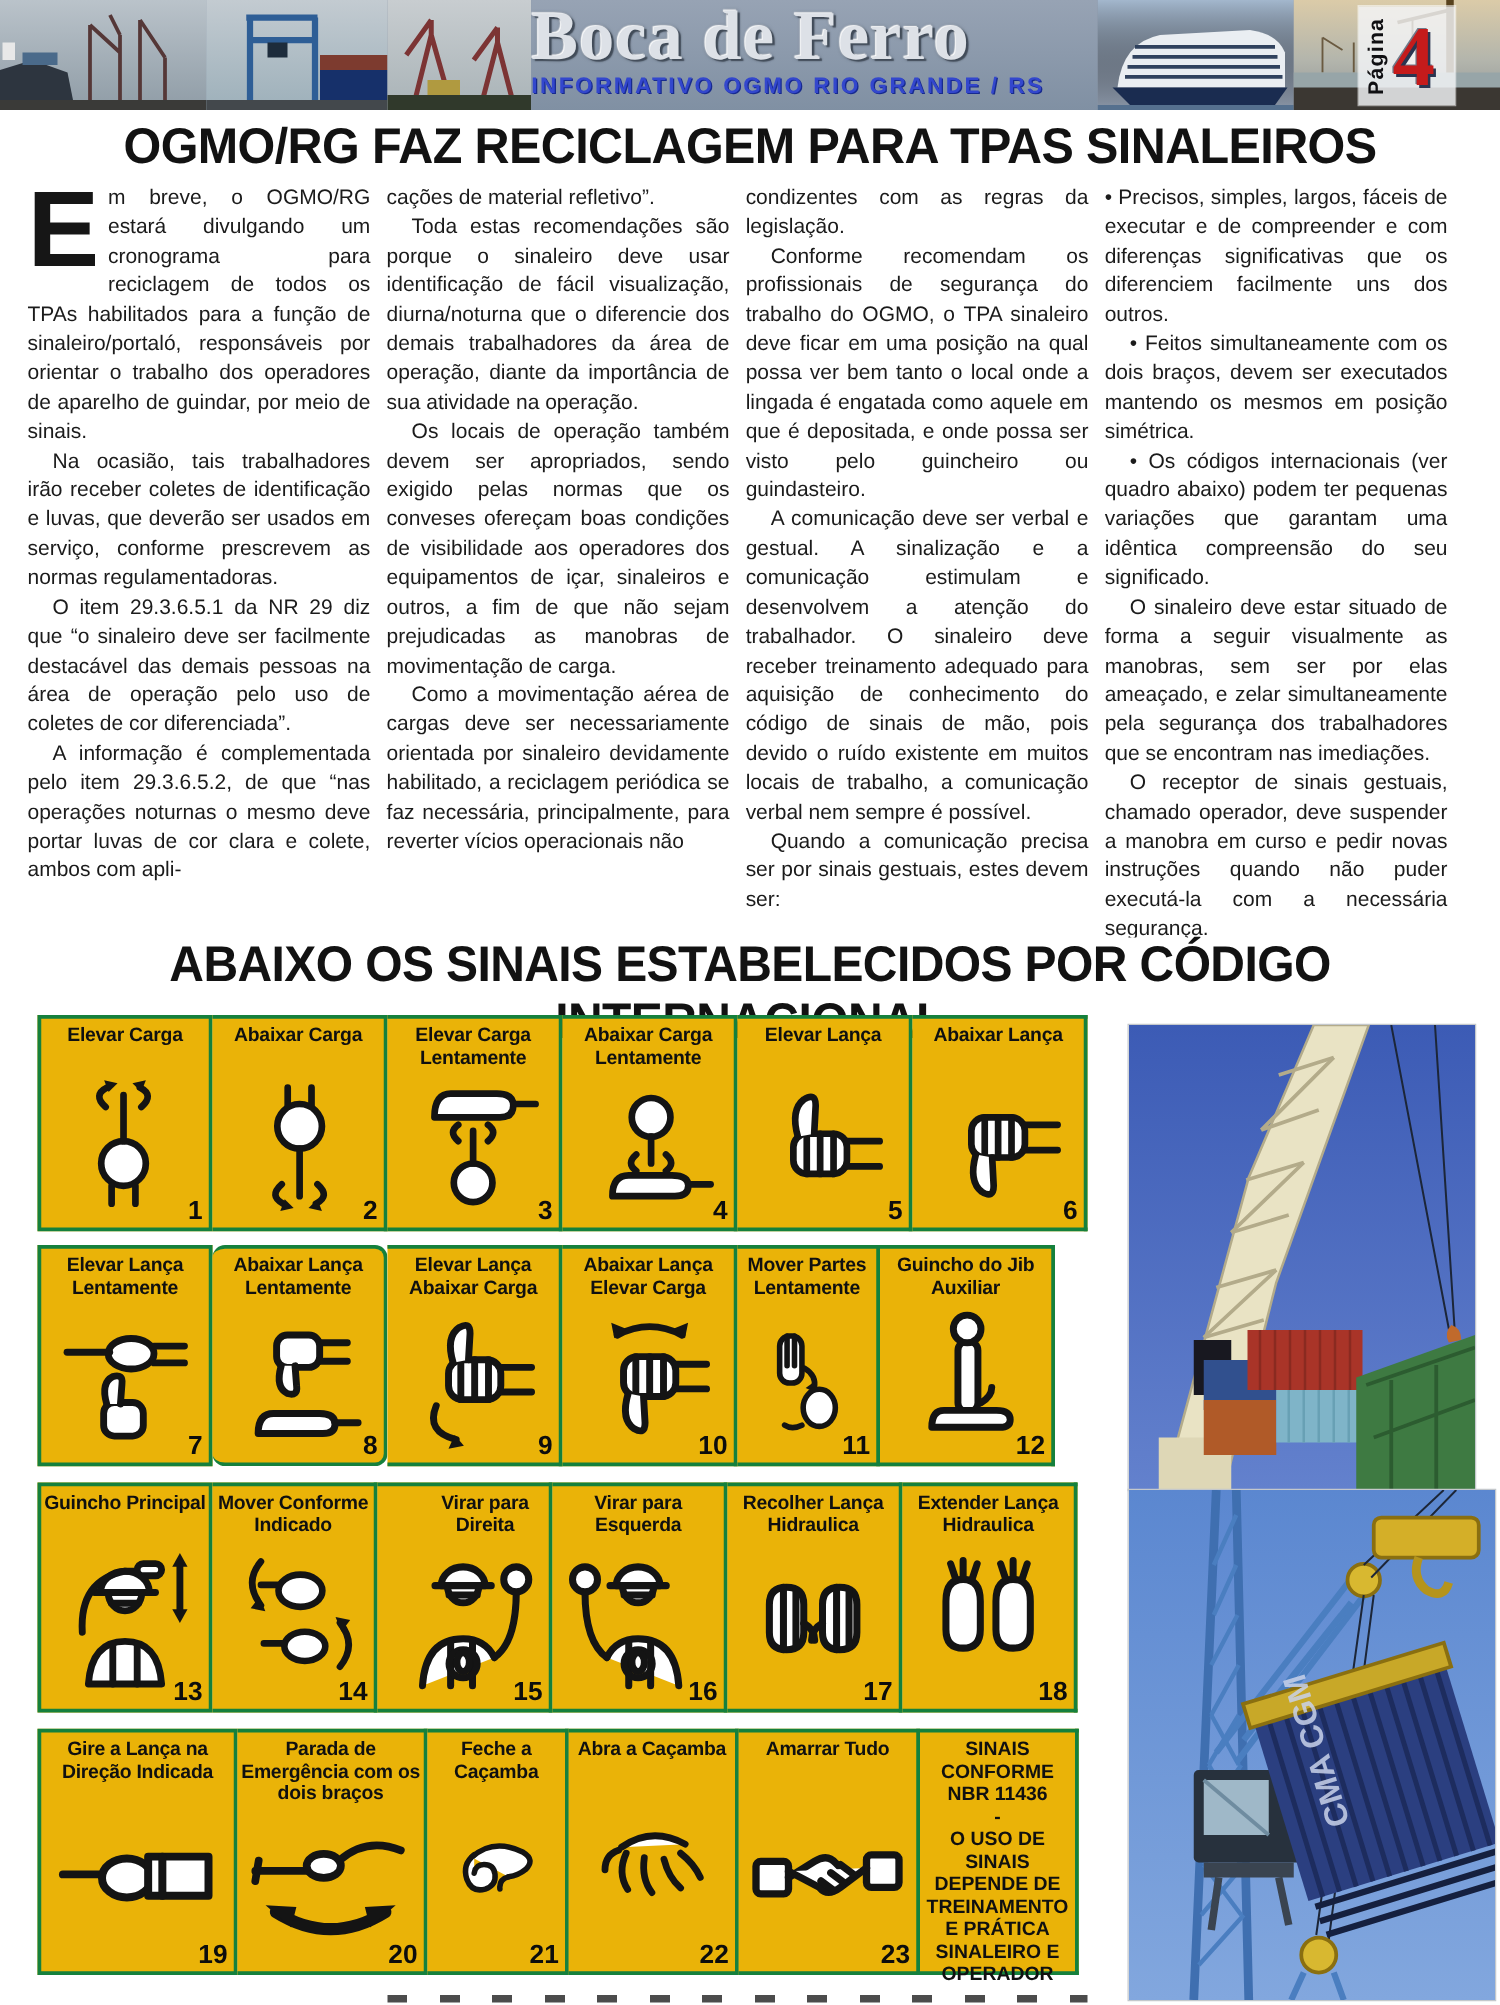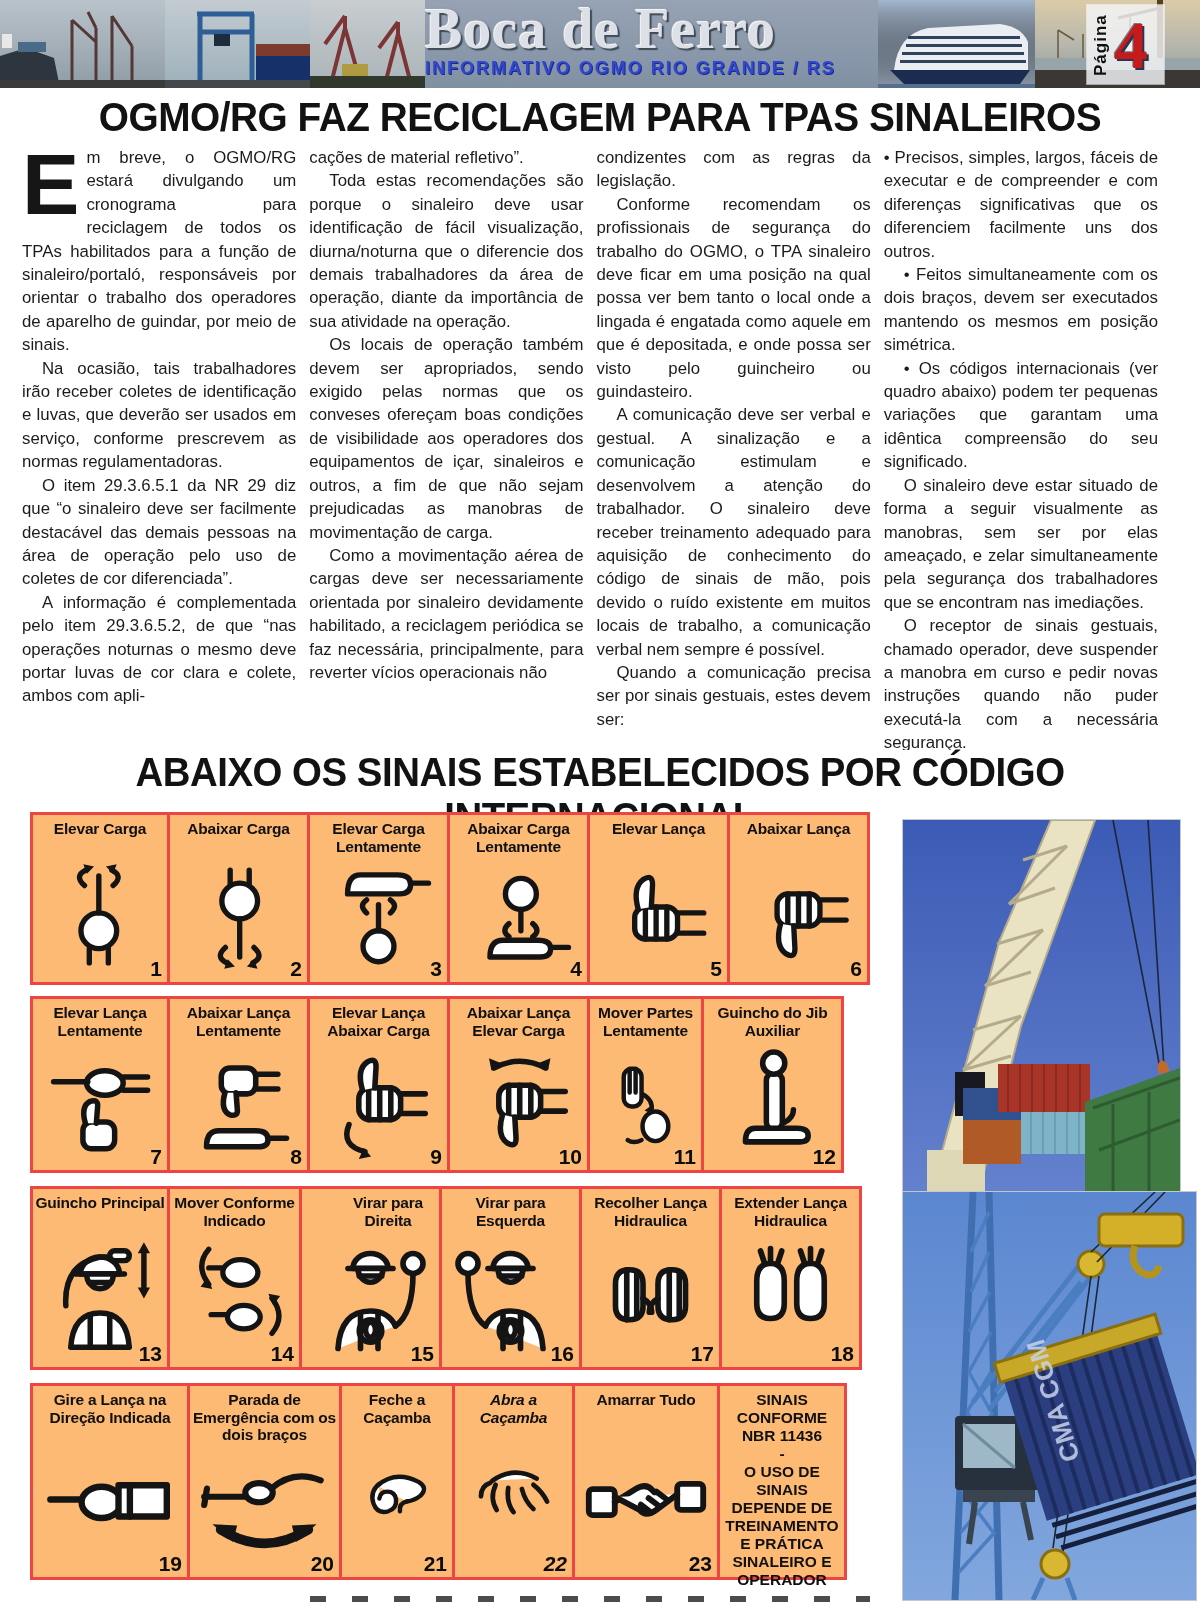--- a/index.html
+++ b/index.html
@@ -31,21 +31,21 @@
   .col{flex:1 1 0;font-size:16.8px;line-height:23.4px;text-align:justify;}
   .col p{margin:0;text-indent:20px;}
   .col p.first{text-indent:0;}
   .dropcap{float:left;font-weight:bold;font-size:86px;line-height:66px;margin:5px 7px 0 0;color:#161616;}
 
   
   .section-title{position:absolute;left:0;top:750px;width:1200px;text-align:center;
                  font-size:40px;font-weight:bold;letter-spacing:-.5px;color:#121212;transform:scaleX(.96);}
   .grid{position:absolute;left:30px;top:812px;width:840px;}
   .sig-row{display:flex;}
-  .sig-cell{box-sizing:border-box;border:3px solid #ef4444;background:#fdba74;position:relative;flex:0 0 auto;}
+  .sig-cell{box-sizing:border-box;border:3px solid #15803d;background:#eab308;position:relative;flex:0 0 auto;}
   .sig-cell + .sig-cell{border-left:none;}
   .sig-title{padding:5px 2px 0;font-size:15.5px;font-weight:bold;text-align:center;
              line-height:17.5px;letter-spacing:-.2px;color:#101010;}
   .sig-art{position:absolute;left:6px;right:6px;top:42px;bottom:6px;}
   .sig-art svg{width:100%;height:100%;}
   .sig-num{position:absolute;right:5px;bottom:1px;font-size:21px;font-weight:bold;color:#0d0d0d;}
   .sig-info{white-space:pre-line;font-size:15.5px;font-weight:bold;text-align:center;
             line-height:18px;padding-top:5px;color:#101010;}
   .sig-svg *{stroke:#141414;stroke-width:4.5;fill:none;stroke-linecap:round;stroke-linejoin:round;}
   .sig-svg .f{fill:#ffffff;}
@@ -261,21 +261,21 @@
           <div class="sig-title">Elevar Lança Lentamente</div>
           <div class="sig-art"><svg class="sig-svg" viewBox="0 0 100 100" preserveAspectRatio="xMidYMid meet">
               <ellipse class="f" cx="54" cy="34" rx="15" ry="10"></ellipse>
               <path d="M12 33 h28"></path>
               <path d="M69 29 h20 M69 40 h20"></path>
               <rect class="f" x="36" y="66" width="26" height="22" rx="7"></rect>
               <path class="f" d="M38 67 q-4 -14 4 -18 q7 -2 6 5 l-1 13"></path>
             </svg></div>
           <div class="sig-num">7</div>
         </div>
-        <div class="sig-cell" style="width: 140px;">
+        <div class="sig-cell" style="width: 140px; border-radius: 10px;">
           <div class="sig-title">Abaixar Lança Lentamente</div>
           <div class="sig-art"><svg class="sig-svg" viewBox="0 0 100 100" preserveAspectRatio="xMidYMid meet">
               <rect class="f" x="36" y="22" width="28" height="21" rx="7"></rect>
               <path class="f" d="M39 42 q-4 14 4 18 q7 2 6 -5 l-1 -13"></path>
               <path d="M64 27 h18 M64 39 h18"></path>
               <path class="f" d="M24 86 h42 q8 0 8 -6 q0 -7 -10 -7 h-30 q-10 0 -10 13 z"></path>
               <path d="M74 79 h15"></path>
             </svg></div>
           <div class="sig-num">8</div>
         </div>
@@ -442,21 +442,21 @@
         </div>
         <div class="sig-cell" style="width: 113px;">
           <div class="sig-title">Feche a Caçamba</div>
           <div class="sig-art"><svg class="sig-svg" viewBox="0 0 100 100" preserveAspectRatio="xMidYMid meet">
               <path class="f" d="M30 36 q18 -16 42 -4 q10 6 2 14 q-6 5 -14 6"></path>
               <path class="f" d="M32 34 q-10 8 -6 20 q4 11 15 8 q9 -3 8 -12 q-1 -8 -9 -8 q-7 0 -8 7"></path>
               <path d="M60 52 q-8 2 -7 10"></path>
             </svg></div>
           <div class="sig-num">21</div>
         </div>
-        <div class="sig-cell" style="width: 120px; font-style: italic;">
+        <div class="sig-cell" style="width: 136px;">
           <div class="sig-title">Abra a Caçamba</div>
           <div class="sig-art"><svg class="sig-svg" viewBox="0 0 100 100" preserveAspectRatio="xMidYMid meet">
               <path class="f" d="M30 32 q20 -14 42 -2"></path>
               <path d="M33 36 q-6 13 1 24"></path>
               <path d="M45 39 q-2 14 5 23"></path>
               <path d="M58 40 q3 12 11 19"></path>
               <path d="M69 36 q9 7 13 16"></path>
               <path d="M28 34 q-9 3 -9 13"></path>
             </svg></div>
           <div class="sig-num">22</div>

